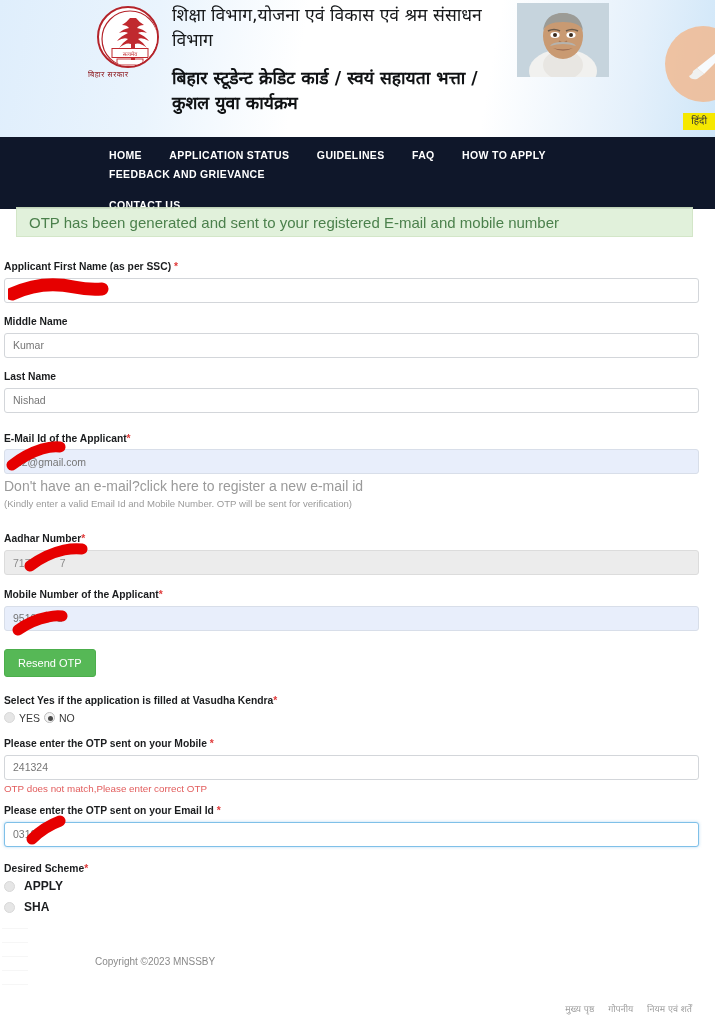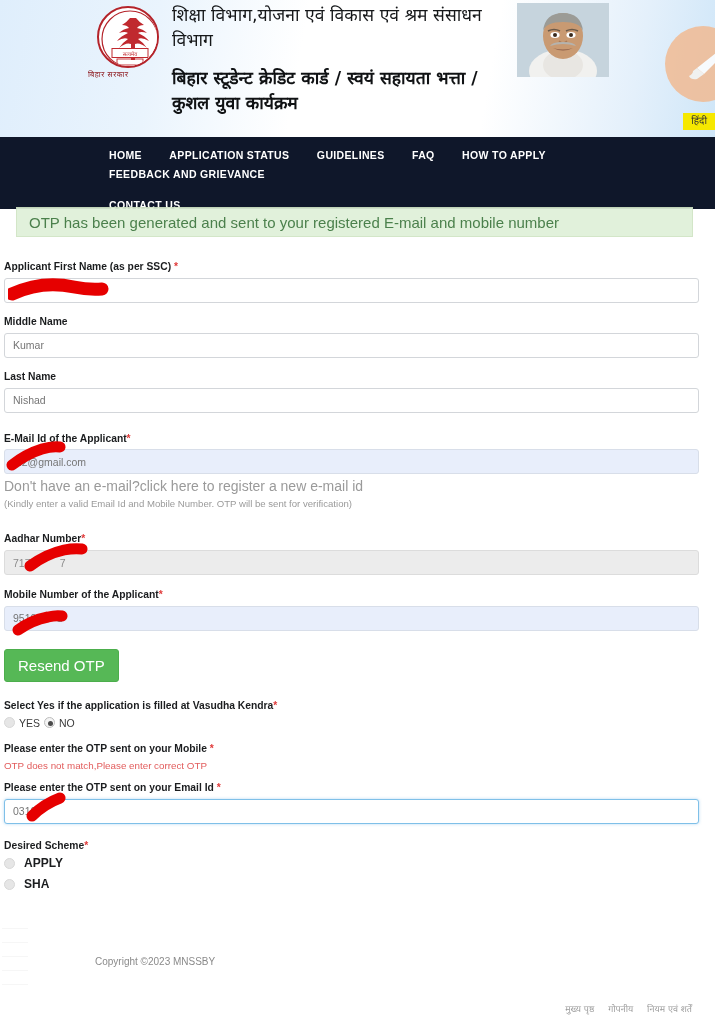--- a/index.html
+++ b/index.html
@@ -180,21 +180,21 @@
     color: #e25c5c;
     margin-top: 3px;
   }
 
   .btn-resend {
     margin-top: 18px;
     background: #56b856;
     border: 1px solid #4cae4c;
     border-radius: 3px;
     color: #ffffff;
-    font-size: 15px;
+    font-size: 11px;
     padding: 7px 13px;
     cursor: pointer;
     font-family: "Liberation Sans", sans-serif;
   }
 
   .radio-row { margin-top: 4px; display: flex; align-items: center; gap: 0; text-align: right; }
   .radio-item { display: inline-flex; align-items: center; margin-right: 4px; cursor: pointer; }
   .radio {
     width: 11px; height: 11px;
     border-radius: 50%;
@@ -421,20 +421,21 @@
           <span class="radio-label">NO</span>
         </label>
       </div>
     </div>
 
     <div class="field" style="margin-top:14px;">
       <div class="field-label">
         <span>Please enter the OTP sent on your Mobile</span>
         <span class="req">*</span>
       </div>
+      <input class="input" value="241324" style="">
       <div class="err-text">OTP does not match,Please enter correct OTP</div>
     </div>
 
     <div class="field" style="margin-top:11px;">
       <div class="field-label">
         <span>Please enter the OTP sent on your Email Id</span>
         <span class="req">*</span>
       </div>
       <div style="position:relative;">
         <input class="input focused" value="0310" style="">

